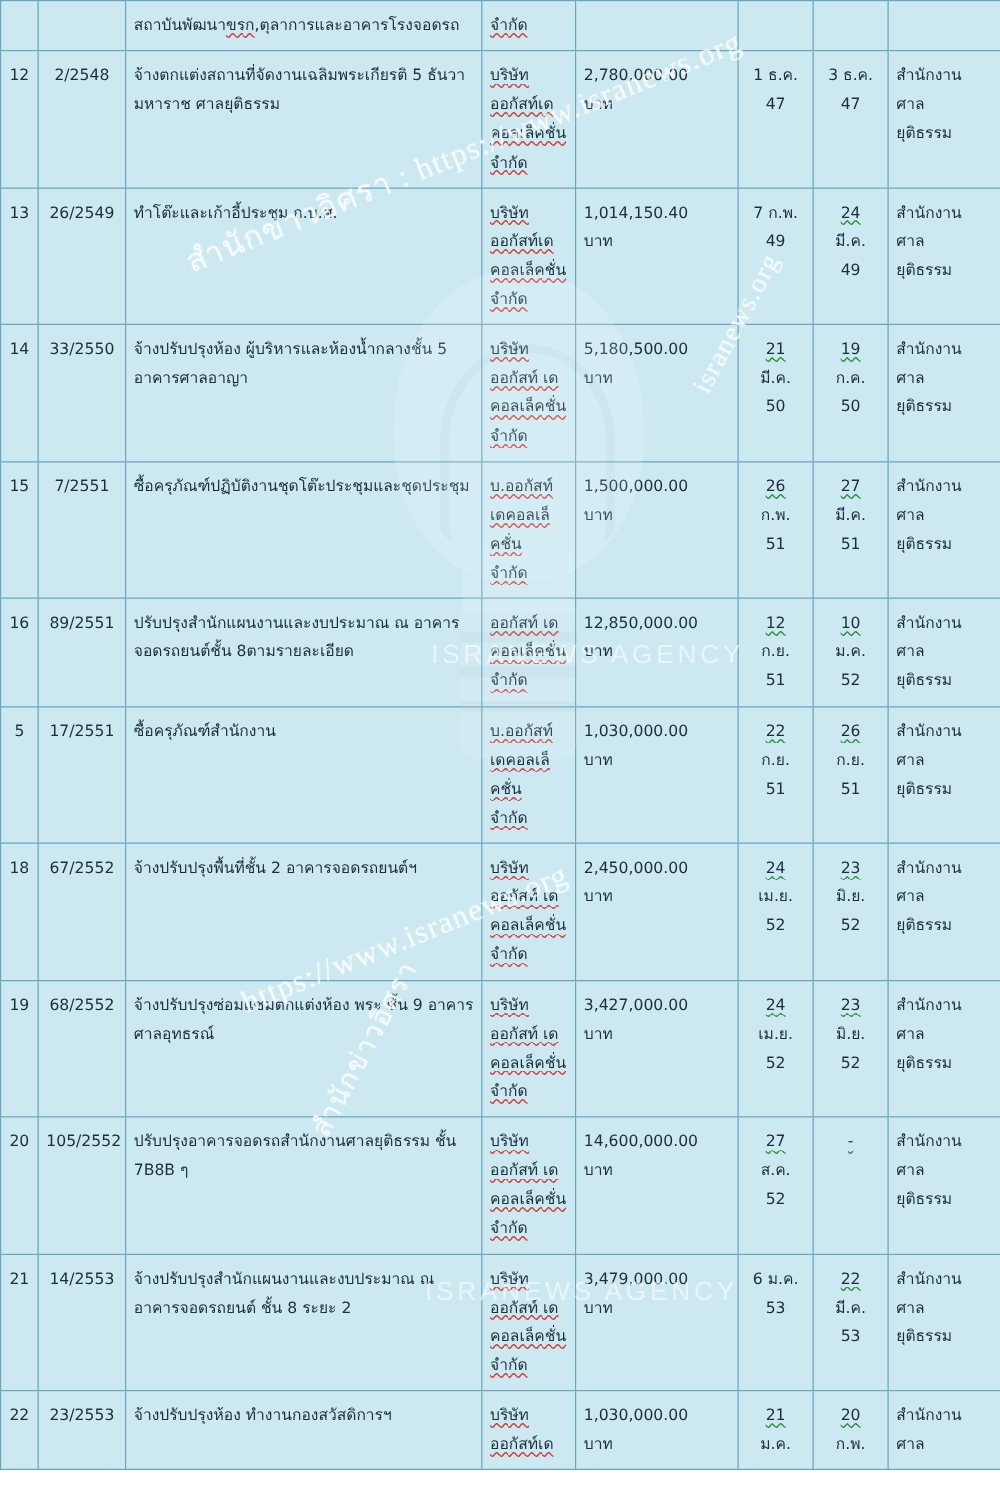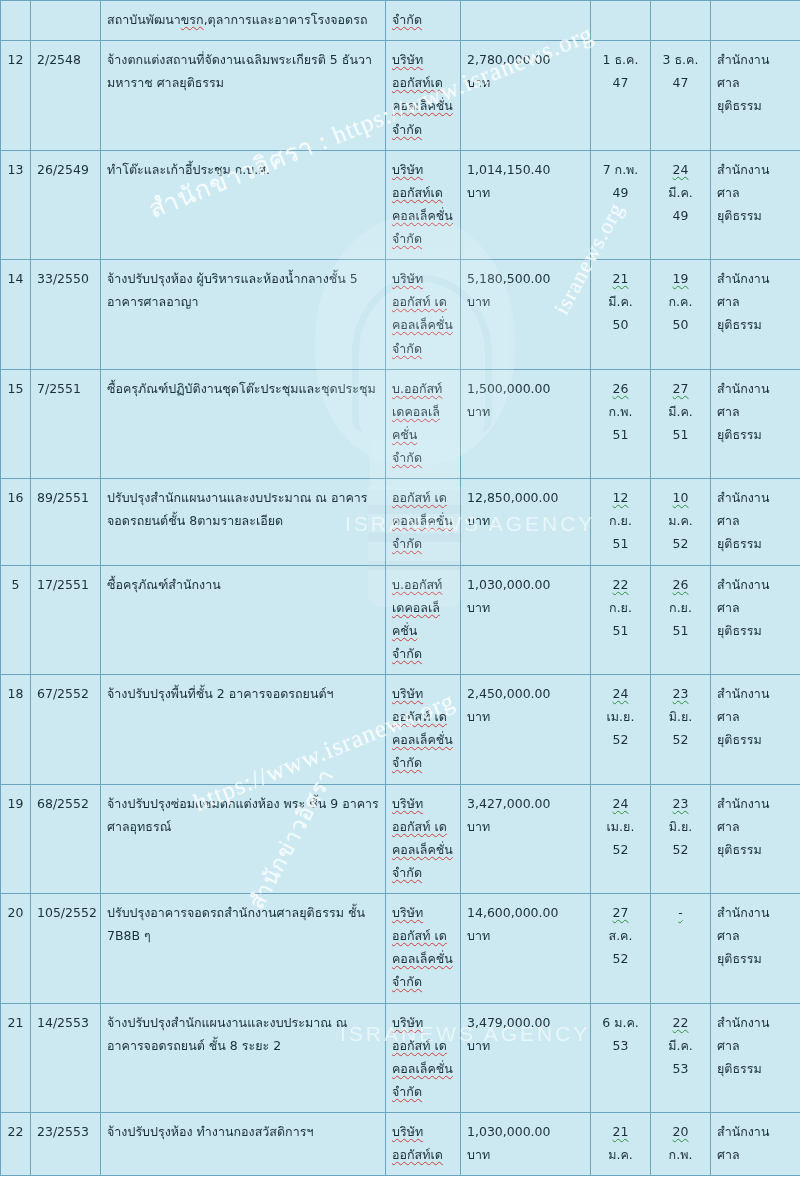--- a/index.html
+++ b/index.html
@@ -121,21 +121,21 @@
   col.c-no     { width: 30px; }
   col.c-ref    { width: 70px; }
   col.c-desc   { width: 285px; }
   col.c-comp   { width: 75px; }
   col.c-amount { width: 130px; }
   col.c-d1     { width: 60px; }
   col.c-d2     { width: 60px; }
   col.c-office { width: 90px; }
 
   td.col-no     { text-align: center; }
-  td.col-ref    { text-align: left; }
+  td.col-ref    { text-align: center; }
   td.col-desc   { text-align: left; }
   td.col-comp   { text-align: left; color: #174a63; }
   td.col-amount { }
   td.col-date   { text-align: center; }
   td.col-office { }
 
   .spell {
     text-decoration: underline;
     text-decoration-style: wavy;
     text-decoration-color: #d23b3b;

